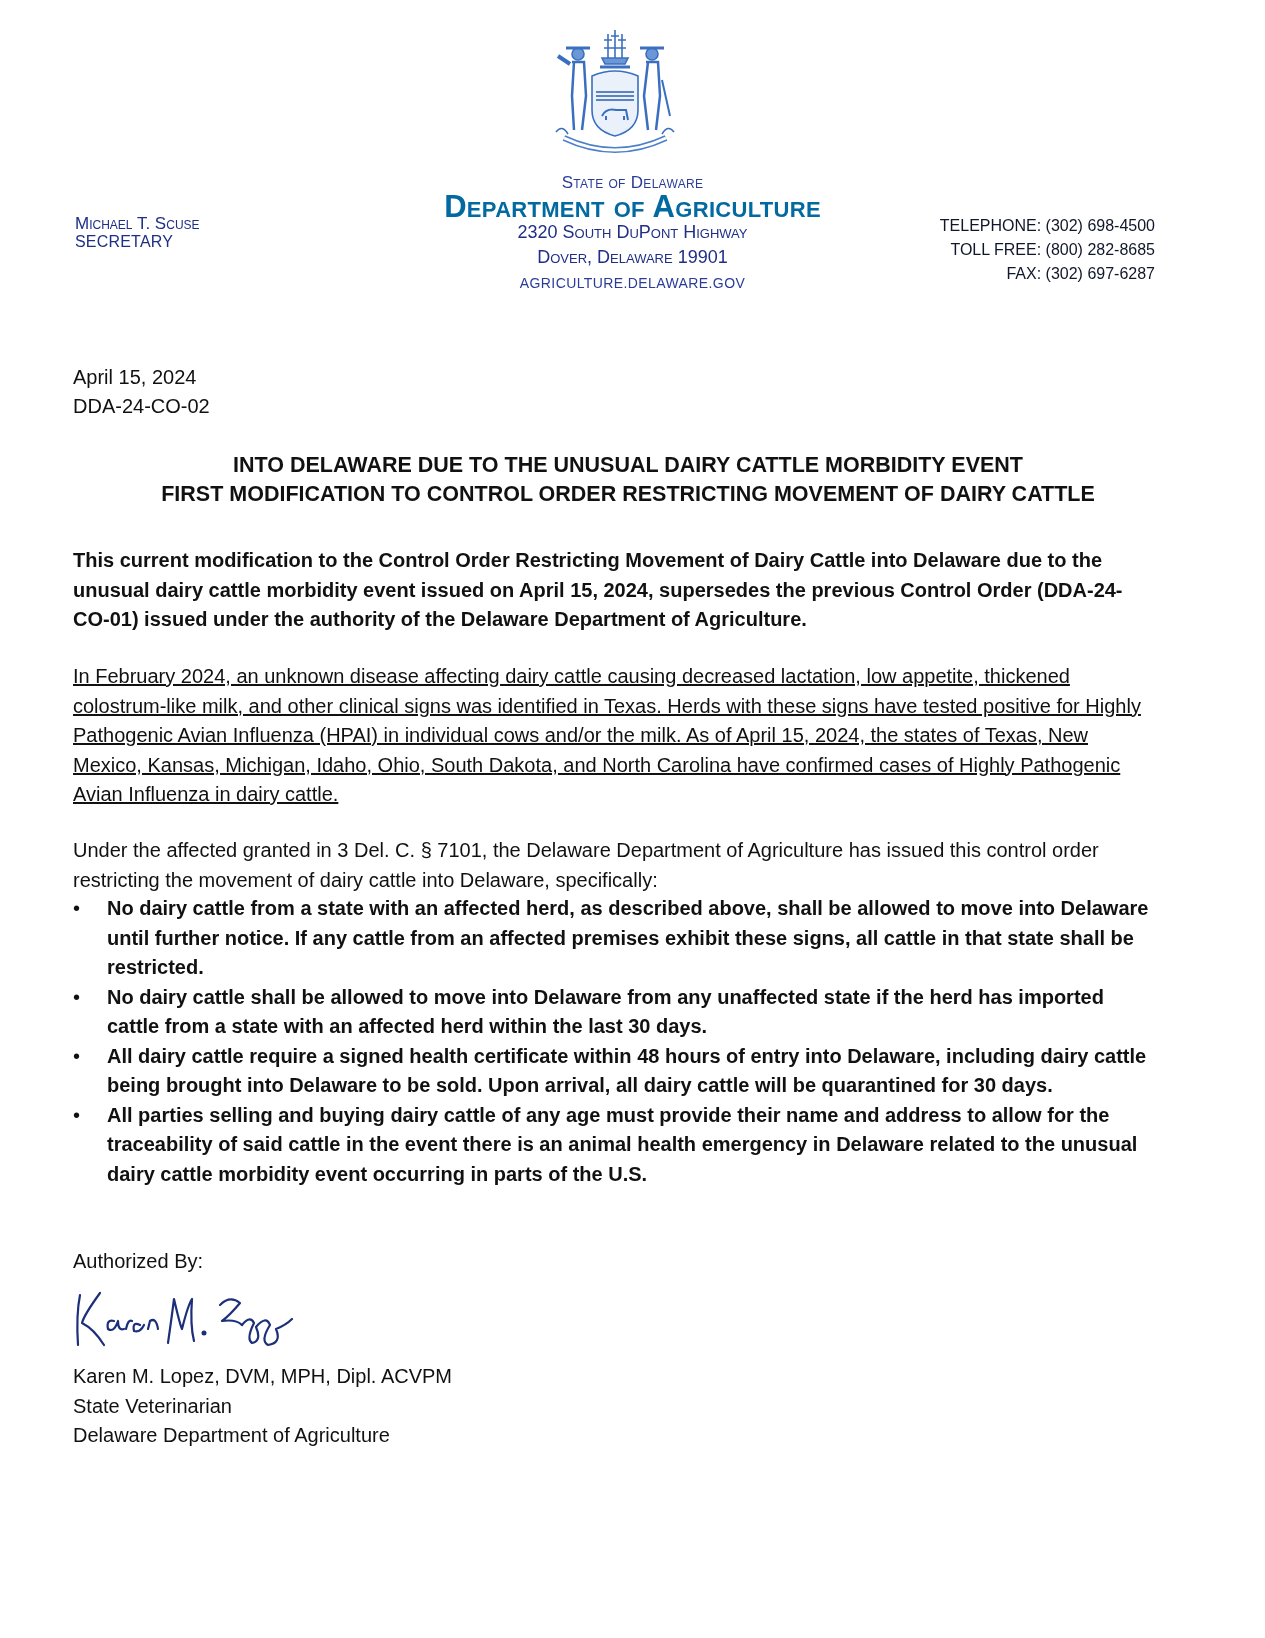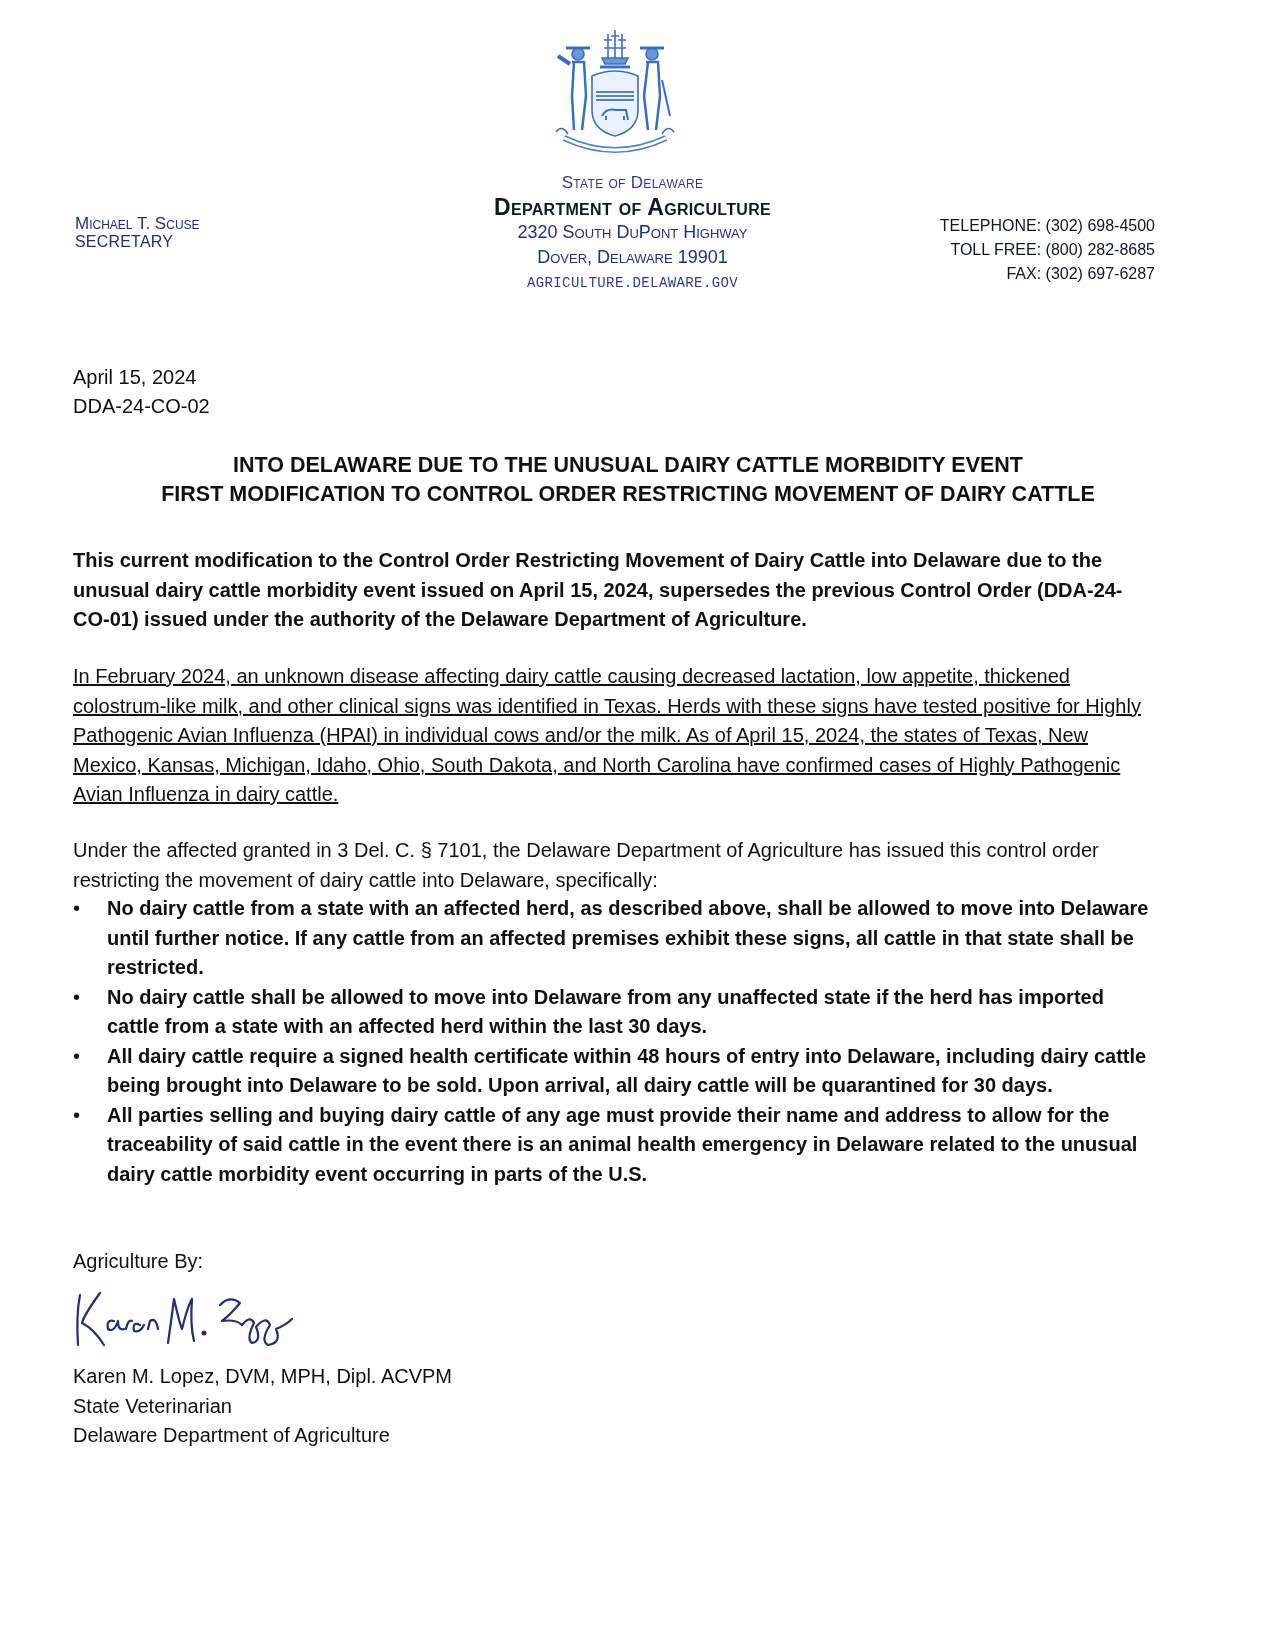--- a/index.html
+++ b/index.html
@@ -1,23 +1,23 @@
 <!DOCTYPE html>
 <html><head>
 <meta charset="utf-8">
 <style>
   html, body { margin: 0; padding: 0; background: #ffffff; }
   body { width: 1265px; height: 1638px; position: relative; overflow: hidden;
          font-family: "Liberation Sans", sans-serif; color: #111; }
   .seal { position: absolute; left: 540px; top: 20px; width: 150px; height: 150px; }
   .lh-center { position: absolute; left: 440px; width: 385px; top: 172px; text-align: center; color: #1f2f86; }
   .lh-state { font-size: 17px; font-variant: small-caps; letter-spacing: 0.3px; line-height: 22px; color: #2a3c98; }
-  .lh-dept { font-size: 23px; font-weight: bold; font-variant: small-caps; line-height: 26px; color: #0f172a; letter-spacing: 0.3px; }
+  .lh-dept { font-size: 31px; font-weight: bold; font-variant: small-caps; line-height: 26px; color: #0369a1; letter-spacing: 0.3px; }
   .lh-addr { font-size: 18px; font-variant: small-caps; line-height: 25px; color: #1f2f86; }
-  .lh-web { font-size: 14px; line-height: 26px; color: #2a3c98; letter-spacing: 0.4px; font-family: Liberation Mono, monospace; }
+  .lh-web { font-size: 14px; line-height: 26px; color: #2a3c98; letter-spacing: 0.4px; }
   .lh-left { position: absolute; left: 75px; top: 214px; color: #1f2f86; }
   .lh-name { font-size: 17px; font-variant: small-caps; line-height: 20px; text-align: center; }
   .lh-title { font-size: 16px; line-height: 16px; letter-spacing: 0.2px; }
   .lh-right { position: absolute; right: 110px; top: 214px; text-align: right; color: #0f172a; font-size: 16px; line-height: 24px; }
 
   .doc { font-family: "Liberation Sans", sans-serif; font-size: 20px; color: #111; }
   .date { position: absolute; left: 73px; top: 363px; line-height: 29px; }
   .heading { position: absolute; left: 73px; width: 1110px; top: 451px; text-align: center; font-weight: bold; font-size: 21.5px; line-height: 29px; }
   .p { position: absolute; left: 73px; width: 1080px; line-height: 29.5px; }
   .p.bold { font-weight: bold; }
@@ -100,21 +100,21 @@
 
   <div class="p p3"><span>Under the affected granted in </span><span>3 Del. C. § 7101</span><span>, the Delaware Department of Agriculture has issued this control order restricting the movement of dairy cattle into Delaware, specifically:</span></div>
 
   <ul class="bullets">
     <li><span class="dot">•</span><span>No dairy cattle from a state with an affected herd, as described above, shall be allowed to move into Delaware until further notice. If any cattle from an affected premises exhibit these signs, all cattle in that state shall be restricted.</span></li>
     <li><span class="dot">•</span><span>No dairy cattle shall be allowed to move into Delaware from any unaffected state if the herd has imported cattle from a state with an affected herd within the last 30 days.</span></li>
     <li><span class="dot">•</span><span>All dairy cattle require a signed health certificate within 48 hours of entry into Delaware, including dairy cattle being brought into Delaware to be sold. Upon arrival, all dairy cattle will be quarantined for 30 days.</span></li>
     <li><span class="dot">•</span><span>All parties selling and buying dairy cattle of any age must provide their name and address to allow for the traceability of said cattle in the event there is an animal health emergency in Delaware related to the unusual dairy cattle morbidity event occurring in parts of the U.S.</span></li>
   </ul>
 
-  <div class="auth">Agriculture By:</div>
+  <div class="auth">Authorized By:</div>
 
   <svg class="sig" viewBox="0 0 230 70" xmlns="http://www.w3.org/2000/svg">
     <title>Karen M. Lopez</title>
     <g fill="none" stroke="#1c2f7a" stroke-width="2.2" stroke-linecap="round" stroke-linejoin="round">
       <path d="M10 10 Q6 30 8 60"></path>
       <path d="M30 8 Q14 30 12 38 Q24 44 34 60"></path>
       <path d="M44 36 Q36 34 38 44 Q44 48 48 36 Q48 46 54 44"></path>
       <path d="M56 44 Q58 34 62 36"></path>
       <path d="M70 40 Q62 36 64 46 Q70 48 74 40"></path>
       <path d="M78 44 L80 36 Q86 32 88 44"></path>

